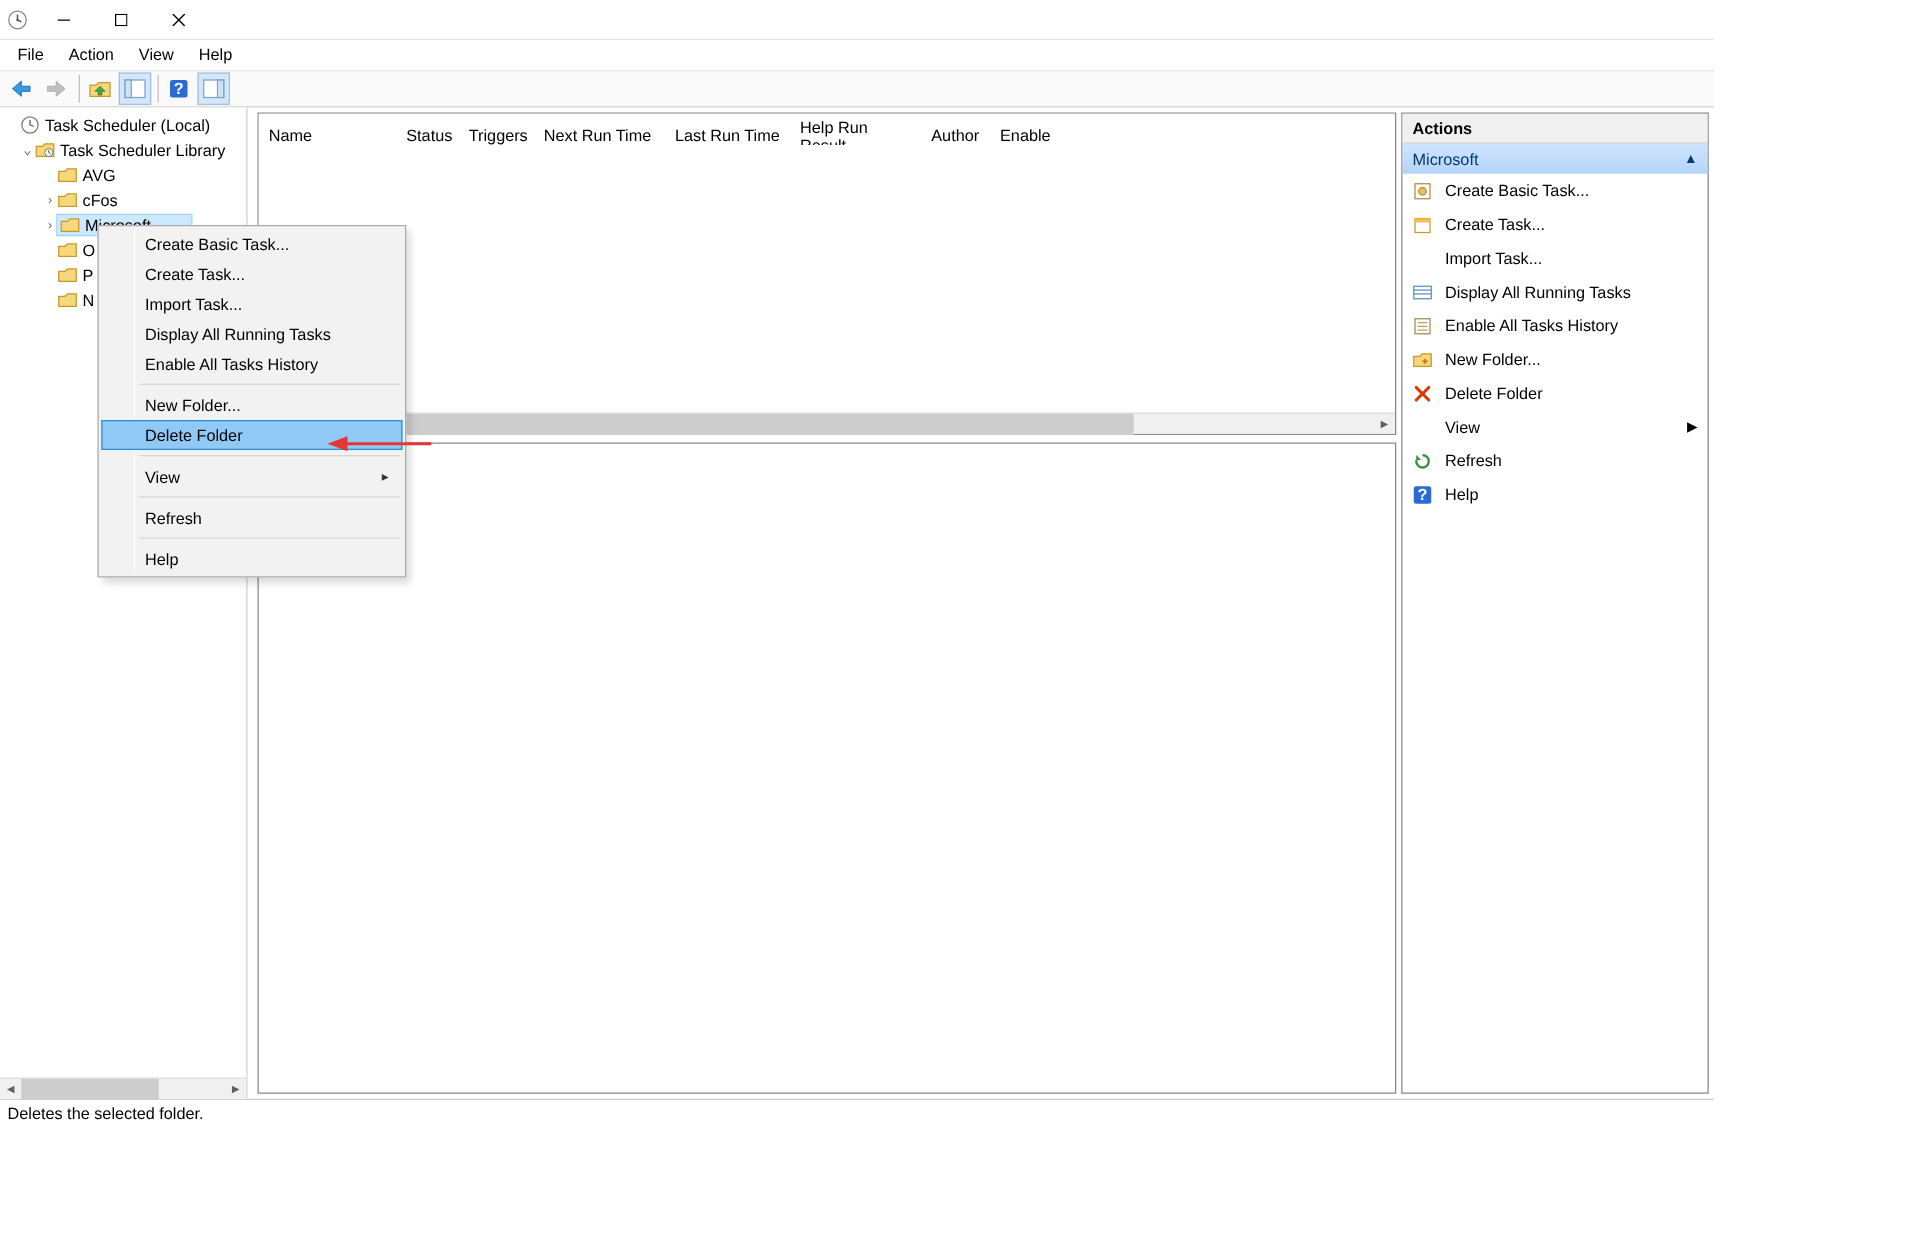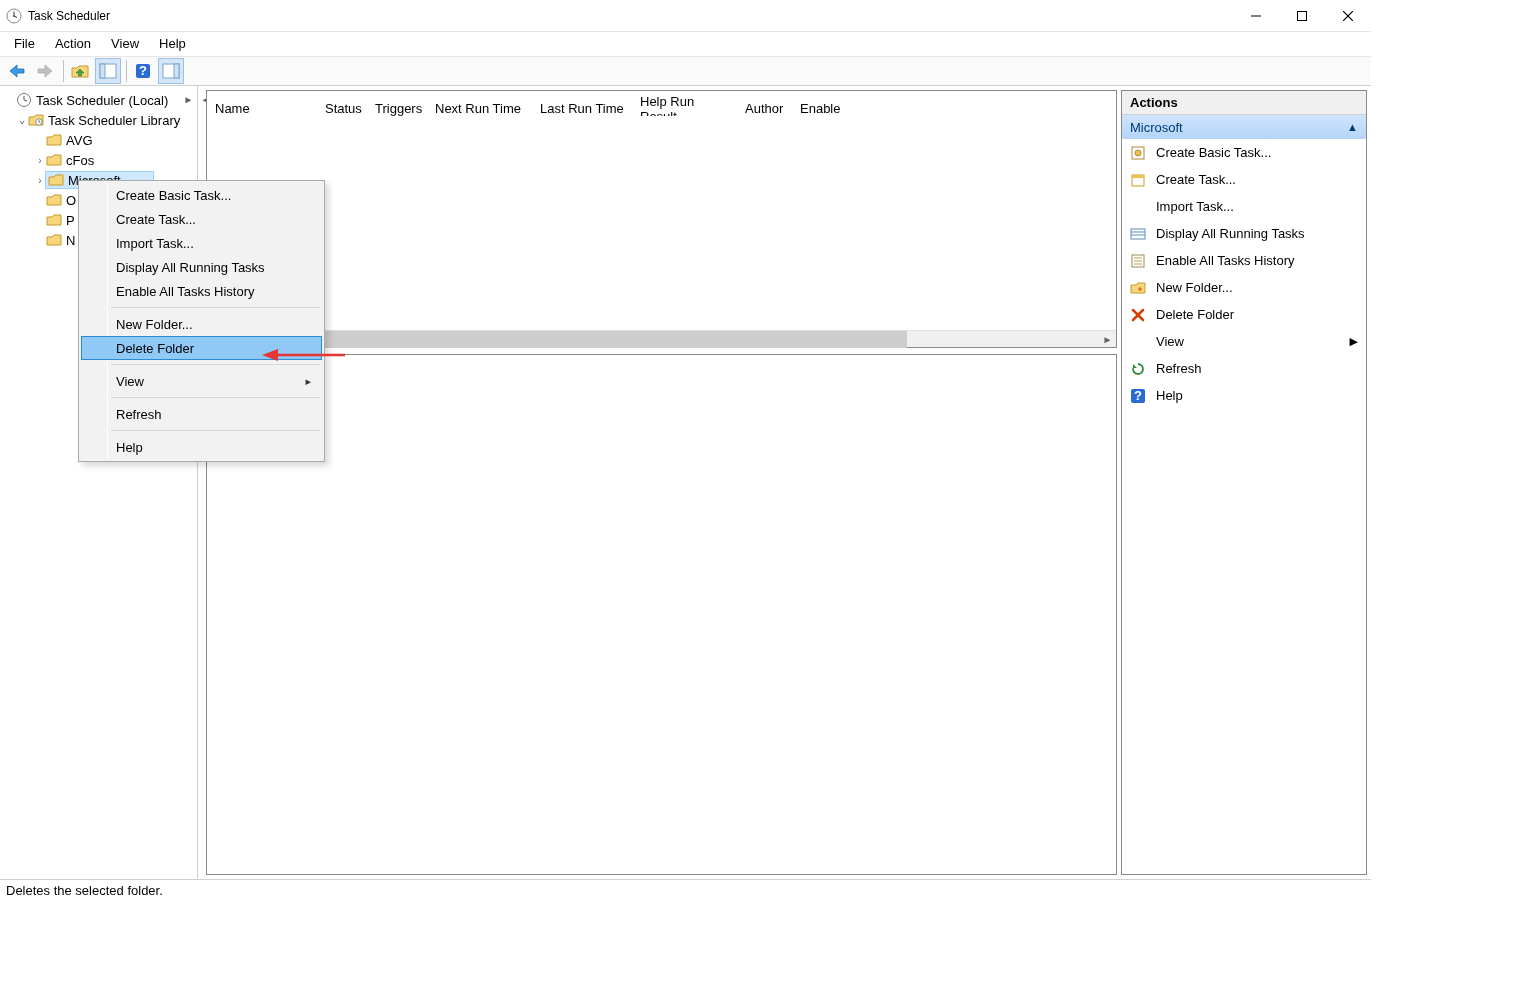--- a/index.html
+++ b/index.html
@@ -19,21 +19,21 @@
   .menubar .mitem { padding:3px 10px; font-size:13px; }
 
   
   .toolbar { height:30px; display:flex; align-items:center; padding:0 4px; border-top:1px solid #e5e5e5; border-bottom:1px solid #d0d0d0; background:#fafafa; gap:0px; }
   .toolbar .tbtn { width:26px; height:26px; display:flex; align-items:center; justify-content:center; margin-right:2px; border:1px solid transparent; }
   .toolbar .tsep { width:1px; height:22px; background:#c0c0c0; margin:0 3px; }
   .toolbar .tbtn.pressed { border:1px solid #9ac2e6; background:#d4e6f7; }
 
   
   .body { flex:1; display:flex; min-height:0; }
-  .tree-pane { width:198px; border-right:1px solid #d0d0d0; background:#fff; padding-top:4px; position:relative; display:flex; flex-direction:row; }
+  .tree-pane { width:198px; border-right:1px solid #d0d0d0; background:#fff; padding-top:4px; position:relative; display:flex; flex-direction:column; }
   .tree-pane .tree-content { flex:1; }
   .tree-pane .hscroll { height:17px; background:#f0f0f0; border-top:1px solid #e0e0e0; position:relative; }
   .tree-pane .hscroll .har { width:17px; height:17px; display:flex; align-items:center; justify-content:center; color:#606060; font-size:10px; position:absolute; top:0; }
   .tree-pane .hscroll .har.left { left:0; }
   .tree-pane .hscroll .har.right { right:0; }
   .tree-pane .hscroll .thumb { position:absolute; left:17px; top:0; height:17px; width:110px; background:#cdcdcd; }
 
   .tree-row { display:flex; align-items:center; height:20px; padding-left:4px; white-space:nowrap; }
   .tree-row .expander { width:12px; text-align:center; color:#666; font-size:11px; }
   .tree-row .ticon { width:16px; height:16px; display:inline-flex; align-items:center; justify-content:center; margin-right:4px; }
@@ -90,21 +90,20 @@
 
   <div class="titlebar">
     <span class="appicon">
       <svg width="16" height="16" viewBox="0 0 16 16">
         <circle cx="8" cy="8" r="7" fill="#fff" stroke="#888" stroke-width="1"></circle>
         <circle cx="8" cy="8" r="1" fill="#555"></circle>
         <line x1="8" y1="8" x2="8" y2="3.5" stroke="#555" stroke-width="1.2"></line>
         <line x1="8" y1="8" x2="11" y2="9.5" stroke="#555" stroke-width="1.2"></line>
       </svg>
     </span>
-    <span class="title">Task Scheduler</span>
     <div class="win-ctrls">
       <div class="wbtn">
         <svg width="10" height="10">
             <line x1="0" y1="5" x2="10" y2="5" stroke="#000" stroke-width="1"></line>
           </svg>
       </div>
       <div class="wbtn">
         <svg width="10" height="10">
             <rect x="0.5" y="0.5" width="9" height="9" fill="none" stroke="#000" stroke-width="1"></rect>
           </svg>

